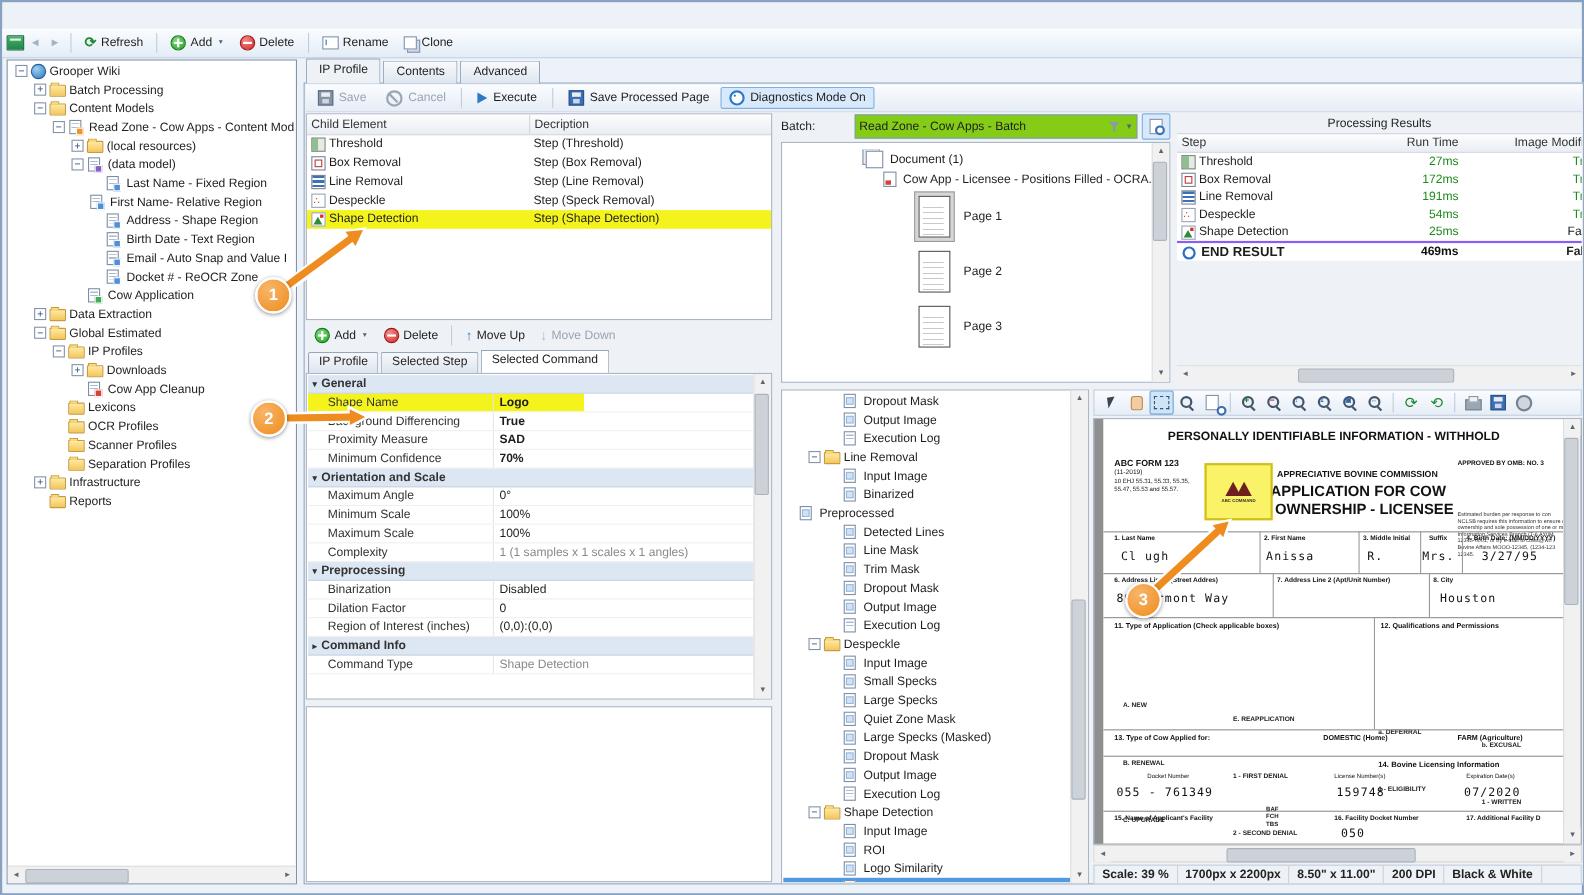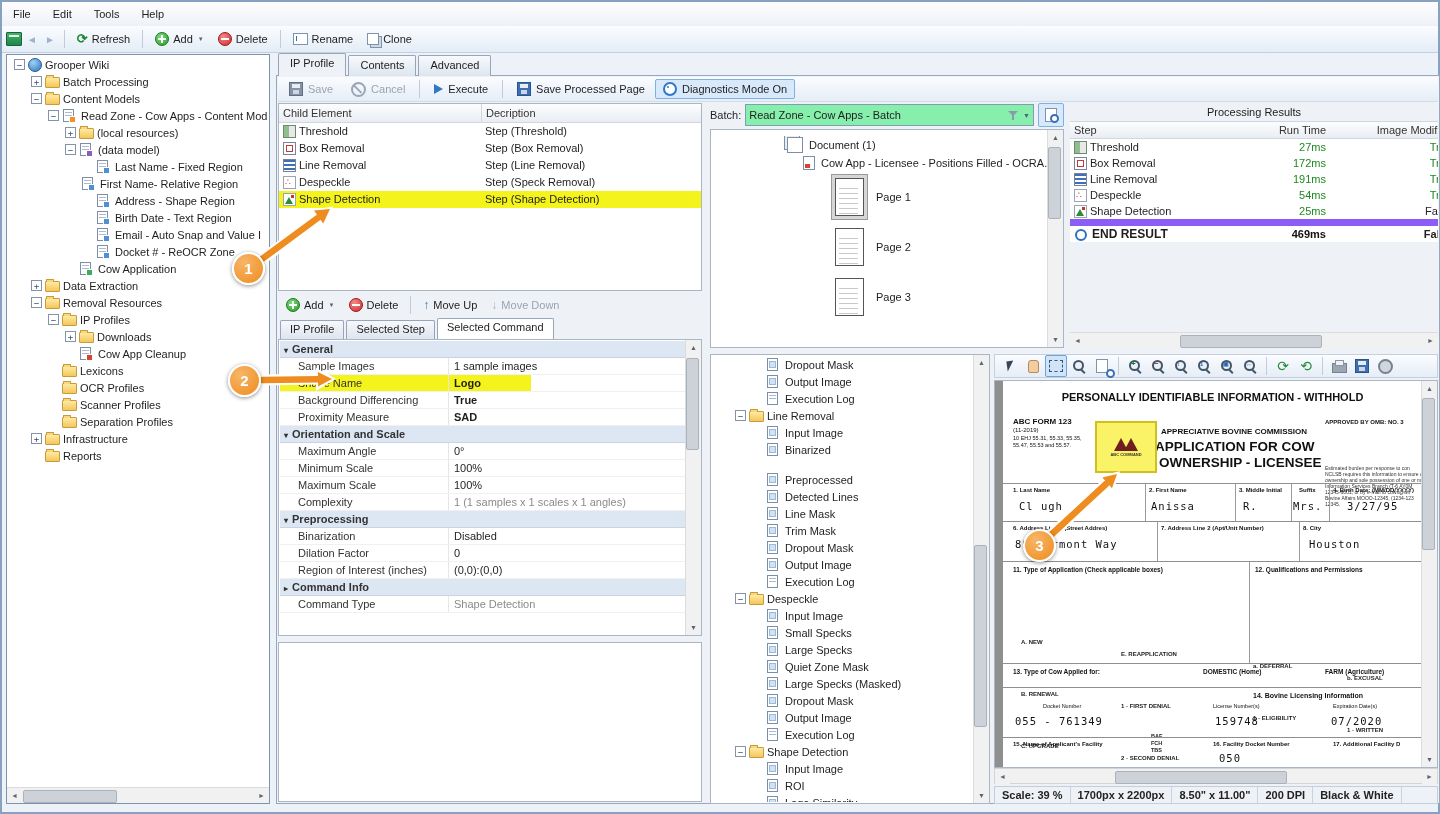--- a/index.html
+++ b/index.html
@@ -128,21 +128,21 @@
   .prow.cat .pl{width:auto;border-right:none;padding-left:4px;}
   .prow.cat .pl::before{content:"▾";margin-right:4px;font-size:8px;}
   .prow.collapsed .pl::before{content:"▸";}
   .prow.hl{background:linear-gradient(90deg,#f4f41c 0 62%,#fff 62%);}
   .prow.bold .pv{font-weight:bold;}
   .prow.dim .pv{color:#8a8a8a;}
   .emptybox{left:276px;top:640px;width:424px;height:160px;background:#fff;border:1px solid #aab6c4;}
 
   
   .batch-bar{left:708px;top:101px;width:354px;height:24px;display:flex;align-items:center;gap:4px;}
-  .combo{flex:1;height:20px;background:#86efac;border:1px solid #7f9db9;display:flex;align-items:center;padding:0 3px;gap:5px;}
+  .combo{flex:1;height:20px;background:#84cc16;border:1px solid #7f9db9;display:flex;align-items:center;padding:0 3px;gap:5px;margin-left:32px;}
   .combo-text{flex:1;overflow:hidden;white-space:nowrap;}
   .combo-arrow{font-size:7px;color:#51647c;}
   .icon-btn{width:24px;height:22px;display:inline-flex;align-items:center;justify-content:center;border:1px solid transparent;border-radius:2px;}
   .icon-btn.active{background:#d8e9fb;border-color:#7fb0e0;}
   .batch-tree{left:708px;top:127px;width:354px;height:219px;background:#fff;border:1px solid #aab6c4;overflow:hidden;}
   .bt-row{display:flex;align-items:center;height:18px;white-space:nowrap;overflow:hidden;}
   .icn-docstack{width:14px;height:14px;background:#fff;border:1px solid #7d8fa8;box-shadow:-3px -3px 0 -1px #e8edf4,-3px -3px 0 0 #7d8fa8;margin:0 6px 0 4px;flex:none;}
   .icn-pdf{width:10px;height:12px;background:#fff;border:1px solid #7d8fa8;position:relative;margin:0 6px 0 2px;flex:none;}
   .icn-pdf::after{content:"";position:absolute;left:1px;bottom:1px;width:5px;height:4px;background:#d8403a;}
   .page-row{display:flex;align-items:center;height:50px;gap:8px;margin-left:120px;}
@@ -157,21 +157,21 @@
   .rp-title{text-align:center;height:18px;line-height:18px;color:#222;}
   .rp-head{display:flex;height:16px;line-height:16px;background:linear-gradient(#fcfdfe,#e9edf3);border:1px solid #cfd6df;border-left:none;border-right:none;color:#333;}
   .rc1{width:168px;flex:none;padding-left:4px;display:flex;align-items:center;overflow:hidden;white-space:nowrap;}
   .rc2{width:84px;flex:none;text-align:right;padding-right:6px;}
   .rc3{width:120px;flex:none;text-align:right;padding-right:6px;overflow:hidden;white-space:nowrap;}
   .rp-body{background:#fff;}
   .rrow{display:flex;height:16px;line-height:16px;align-items:center;}
   .rrow .rc2{color:#1e8a1e;}
   .rrow .rc3{color:#1e8a1e;}
   .rrow.false .rc3{color:#222;}
-  .rrow.bold{font-weight:bold;border-top:7px solid #8b5cf6;}
+  .rrow.bold{font-weight:bold;border-top:2px solid #8b5cf6;}
   .rrow.bold .rc1{font-size:12px;}
   .rrow.bold .rc2{color:#111;}
 
   
   .diag-tree{left:708px;top:352px;width:280px;height:450px;background:#fff;border:1px solid #aab6c4;overflow:hidden;}
   .diag-scroll{position:absolute;inset:1px 16px 1px 1px;overflow:hidden;}
   .trow.selected{background:#4f9ae2;color:#fff;}
 
   
   .viewertb{left:992px;top:352px;width:444px;height:24px;background:linear-gradient(#fafcff,#e6edf6);border:1px solid #c4d0df;display:flex;align-items:center;gap:1px;padding:0 4px;}
@@ -218,27 +218,20 @@
   .callout{position:absolute;width:29px;height:29px;border-radius:50%;background:radial-gradient(circle at 35% 30%,#f8b568,#ee8c1e);
            border:2px solid #fff;box-shadow:0 1px 4px rgba(0,0,0,.45);color:#fff;font-weight:bold;font-size:15px;
            display:flex;align-items:center;justify-content:center;z-index:41;}
   .arrows{position:absolute;inset:0;z-index:40;pointer-events:none;}
 </style>
 </head>
 <body>
 
 <div class="window">
 
-  <div class="menubar">
-
-  <span class="menu-item">File</span>
-      <span class="menu-item">Edit</span>
-      <span class="menu-item">Tools</span>
-      <span class="menu-item">Help</span>
-    </div>
 
   <div class="toolbar">
     <span class="ic ic-book"></span>
     <span class="nav-arrow">◄</span>
     <span class="nav-arrow">►</span>
     <span class="sep"></span>
     <span class="tb-btn">
       <span class="ic ic-refresh">⟳</span>
       <span>Refresh</span>
     </span>
@@ -346,21 +339,21 @@
 
         <div class="trow" style="padding-left: 23px;">
           <span class="exp">+</span>
           <span class="icn icn-folder"></span>
           <span class="tlabel">Data Extraction</span>
         </div>
 
         <div class="trow" style="padding-left: 23px;">
           <span class="exp">−</span>
           <span class="icn icn-folder"></span>
-          <span class="tlabel">Removal Resources</span>
+          <span class="tlabel">Global Estimated</span>
         </div>
 
         <div class="trow" style="padding-left: 40px;">
           <span class="exp">−</span>
           <span class="icn icn-folder"></span>
           <span class="tlabel">IP Profiles</span>
         </div>
 
         <div class="trow" style="padding-left: 57px;">
           <span class="exp">+</span>
@@ -529,40 +522,40 @@
     </div>
 
   <div class="abs prop-grid">
     <div class="pg-scroll">
 
         <div class="prow cat">
           <span class="pl">General</span>
           <span class="pv"></span>
         </div>
 
-        <div class="prow">
-          <span class="pl">Sample Images</span>
-          <span class="pv">1 sample images</span>
-        </div>
 
         <div class="prow hl bold">
           <span class="pl">Shape Name</span>
           <span class="pv">Logo</span>
         </div>
 
         <div class="prow bold">
           <span class="pl">Background Differencing</span>
           <span class="pv">True</span>
         </div>
 
         <div class="prow bold">
           <span class="pl">Proximity Measure</span>
           <span class="pv">SAD</span>
         </div>
 
+        <div class="prow bold">
+          <span class="pl">Minimum Confidence</span>
+          <span class="pv">70%</span>
+        </div>
 
         <div class="prow cat">
           <span class="pl">Orientation and Scale</span>
           <span class="pv"></span>
         </div>
 
         <div class="prow">
           <span class="pl">Maximum Angle</span>
           <span class="pv">0°</span>
         </div>
@@ -775,21 +768,21 @@
           <span class="icn icn-image"></span>
           <span class="tlabel">Input Image</span>
         </div>
 
         <div class="trow" style="padding-left: 40px;">
           <span class="exp noexp"></span>
           <span class="icn icn-image"></span>
           <span class="tlabel">Binarized</span>
         </div>
 
-        <div class="trow" style="padding-left: 40px; margin-top: 13px;">
+        <div class="trow" style="">
           <span class="exp noexp"></span>
           <span class="icn icn-image"></span>
           <span class="tlabel">Preprocessed</span>
         </div>
 
         <div class="trow" style="padding-left: 40px;">
           <span class="exp noexp"></span>
           <span class="icn icn-image"></span>
           <span class="tlabel">Detected Lines</span>
         </div>

